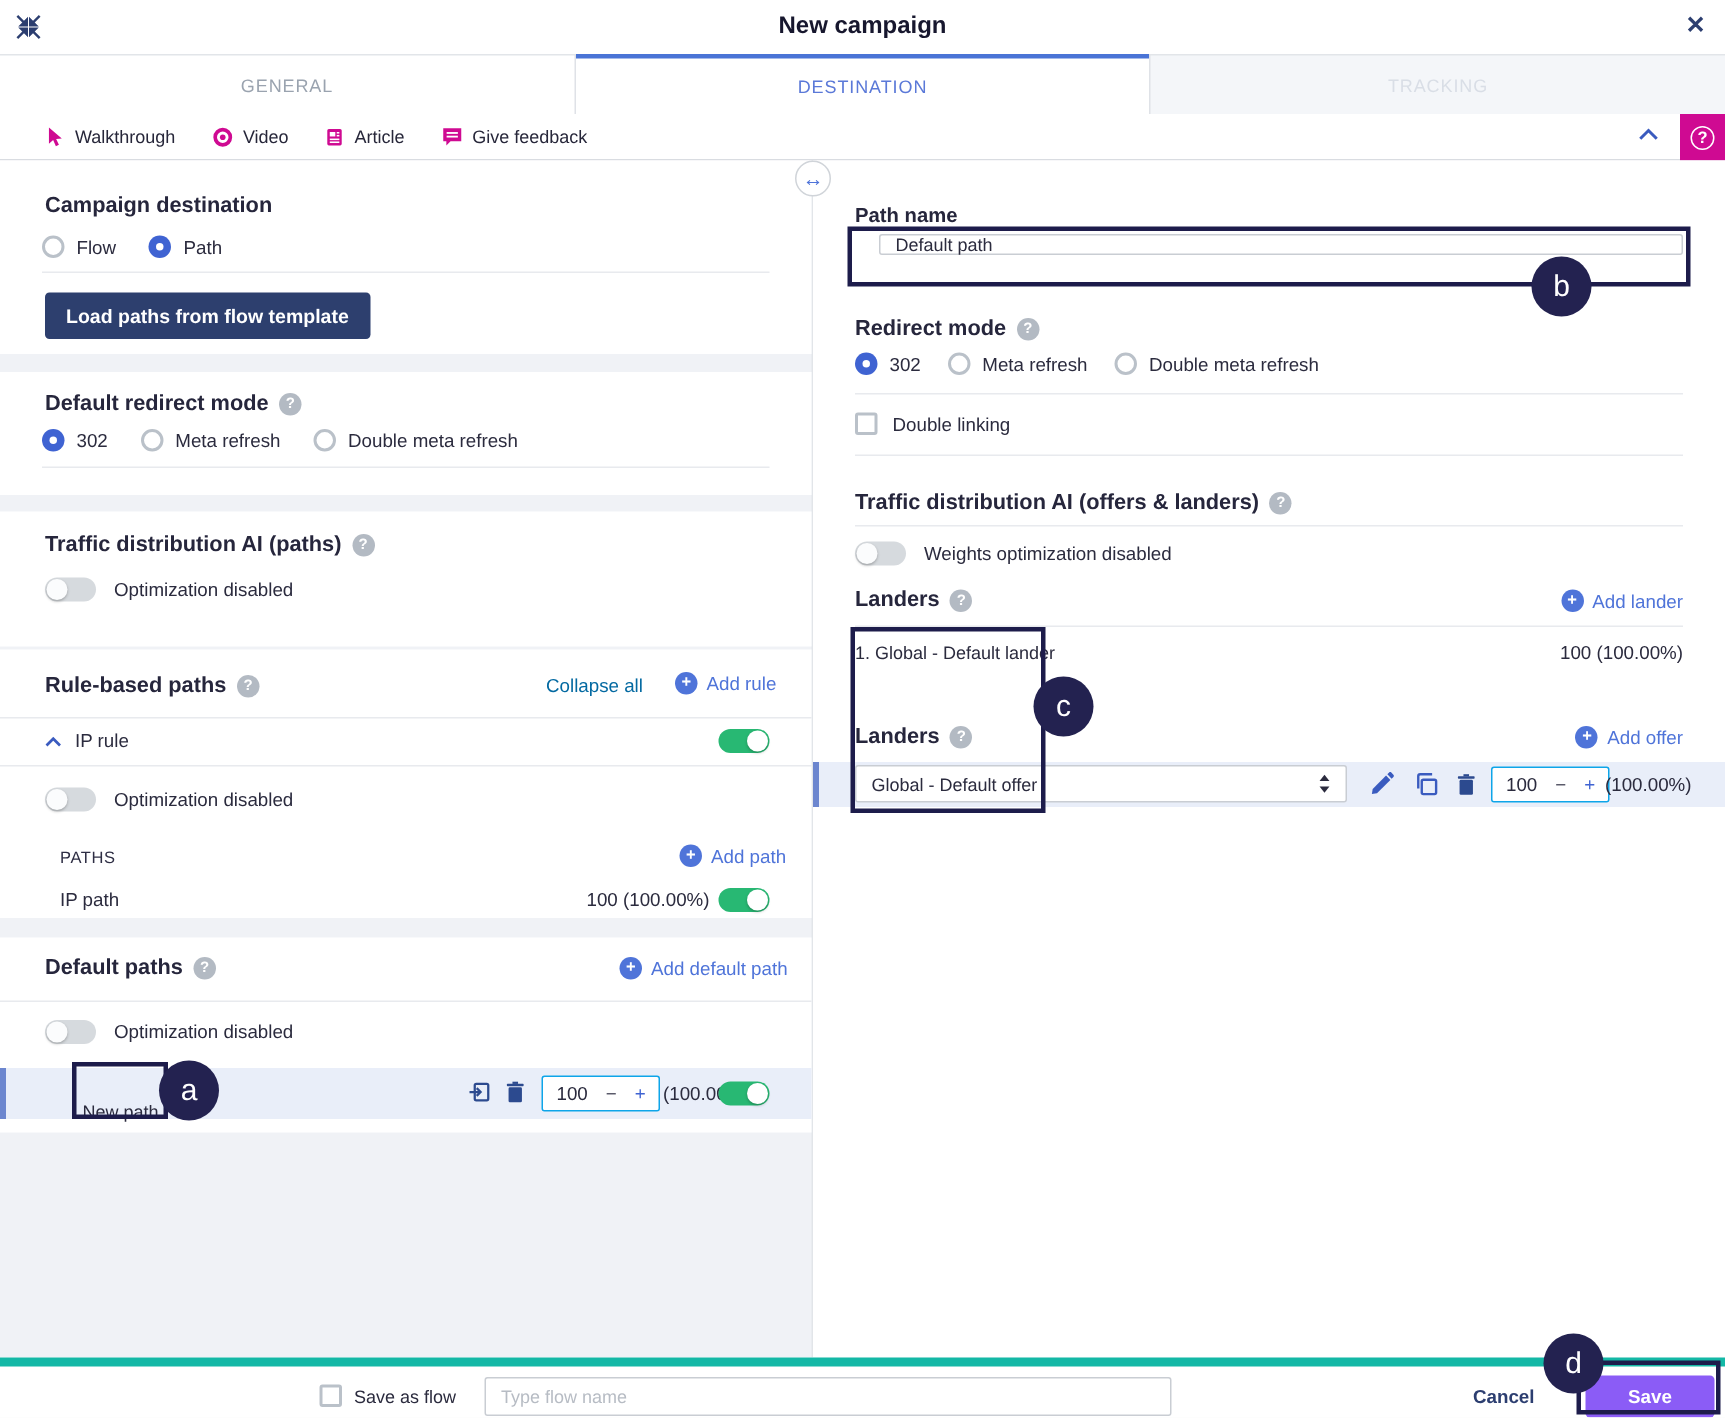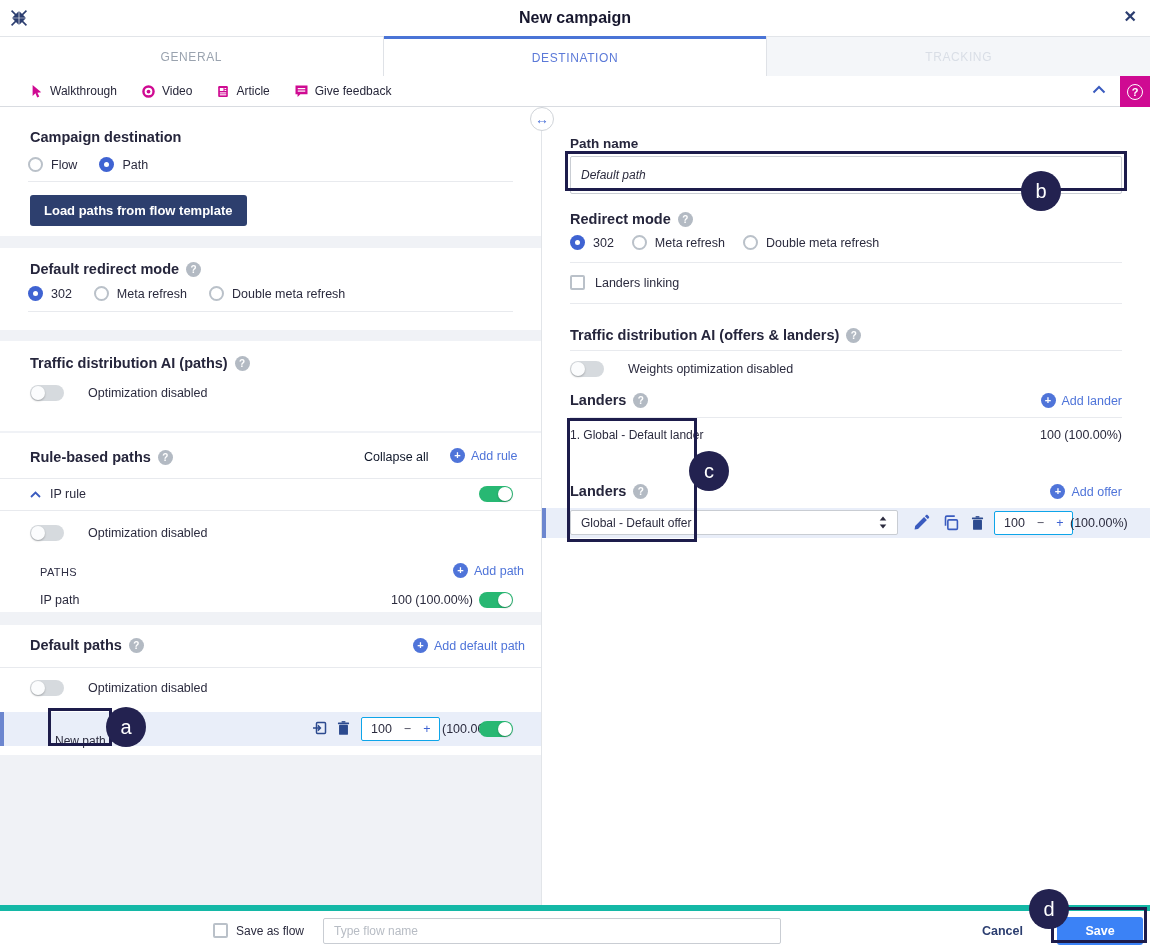--- a/index.html
+++ b/index.html
@@ -48,23 +48,23 @@
   .rdot { width:15px; height:15px; border-radius:50%; border:2px solid #bac1c9; background:#fff; flex:none; }
   .rdot.sel { border:none; background:#3f63d2; position:relative; }
   .rdot.sel::after { content:""; position:absolute; left:5px; top:5px; width:5px; height:5px; border-radius:50%; background:#fff; }
 
   .navy-btn { display:inline-block; background:#2d3f6e; color:#fff; font-size:13px; font-weight:700; padding:8px 14px; border-radius:3px; cursor:pointer; }
 
   .toggle { width:34px; height:16px; border-radius:9px; background:#d6dade; position:relative; flex:none; cursor:pointer; }
   .toggle::after { content:""; position:absolute; left:1px; top:1px; width:14px; height:14px; border-radius:50%; background:#fbfcfd; box-shadow:0 1px 2px rgba(0,0,0,.25); }
   .toggle.on { background:#28b873; }
   .toggle.on::after { left:auto; right:1px; background:#fff; }
-  .tog-row { display:flex; align-items:center; gap:24px; font-size:12.5px; color:#2b2b3e; }
-
-  .blue-link { font-size:12.5px; color:#0f172a; cursor:pointer; }
+  .tog-row { display:flex; align-items:center; gap:12px; font-size:12.5px; color:#2b2b3e; }
+
+  .blue-link { font-size:12.5px; color:#0369a1; cursor:pointer; }
   .add-link { display:flex; align-items:center; gap:6px; font-size:12.5px; color:#4f74d9; cursor:pointer; }
   .plus-ico { width:15px; height:15px; border-radius:50%; background:#4f74d9; color:#fff; font-size:11px; font-weight:700; display:inline-flex; align-items:center; justify-content:center; line-height:1; flex:none; }
 
   .stepper { display:inline-flex; align-items:center; height:24px; border:1px solid #0ea5e9; border-radius:2px; background:#fff; padding:0 9px; gap:12px; font-size:12.5px; color:#2b2b3e; }
   .stepper .minus { color:#4a4a5c; cursor:pointer; }
   .stepper .plus  { color:#3f63d2; cursor:pointer; }
 
   .hl-row { background:#e9eef9; position:relative; }
   .hl-row::before { content:""; position:absolute; left:0; top:0; bottom:0; width:4px; background:#6c86cf; }
 
@@ -73,21 +73,21 @@
   
   .right { position:absolute; left:542px; top:0; right:0; bottom:0; background:#fff; }
   .rp { position:absolute; }
   .input { border:1px solid #c9cdd3; border-radius:2px; background:#fff; font-size:12px; color:#2b2b3e; padding:0 10px; display:flex; align-items:center; }
   .select { border:1px solid #c9cdd3; border-radius:2px; background:#fff; font-size:12px; color:#2b2b3e; padding:0 10px; display:flex; align-items:center; justify-content:space-between; cursor:pointer; }
 
   
   .footer { position:absolute; left:0; right:0; bottom:0; height:40px; background:#fff; border-top:6px solid #14b8a6; }
   .chk { width:15px; height:15px; border:2px solid #bac1c9; border-radius:2px; background:#fff; flex:none; cursor:pointer; }
   .cancel { position:absolute; left:975px; top:0; width:55px; height:40px; line-height:40px; text-align:center; font-size:12.5px; font-weight:700; color:#2c3e70; cursor:pointer; }
-  .save { position:absolute; left:1057px; top:6px; width:86px; height:28px; background:#3b82f6; border-radius:3px; color:#fff; font-size:12.5px; font-weight:700; display:flex; align-items:center; justify-content:center; cursor:pointer; }
+  .save { position:absolute; left:1057px; top:6px; width:86px; height:28px; background:#8b5cf6; border-radius:3px; color:#fff; font-size:12.5px; font-weight:700; display:flex; align-items:center; justify-content:center; cursor:pointer; }
 
   
   .overlay { position:absolute; inset:0; z-index:30; pointer-events:none; }
   .ann-rect { position:absolute; border:3px solid #1d1c4b; }
   .ann-circle { position:absolute; width:40px; height:40px; border-radius:50%; background:#232250; color:#fff; font-size:20px; display:flex; align-items:center; justify-content:center; }
 
   .pct { font-size:12.5px; color:#2b2b3e; }
   .caps { font-size:11px; letter-spacing:.4px; color:#2e2e44; }
   .placeholder { color:#b7bcc4; }
 </style>
@@ -311,21 +311,21 @@
           <span class="plus">+</span>
         </div>
         <span class="pct" style="position:absolute;left:442px;top:10px;">(100.00%)</span>
         <span class="toggle on" style="position:absolute;right:28px;top:9px;"></span>
       </div>
     </div>
 
     <div class="right">
 
       <div class="rp" style="left:28px;top:29px;font-size:13.5px;font-weight:700;color:#26263c;">Path name</div>
-      <div class="rp input" style="left:28px;right:28px;top:49px;height:38px;font-style:italic;">
+      <div class="rp input" style="left:44px;right:28px;top:49px;height:14px;">
         <span>Default path</span>
       </div>
 
       <div class="rp h1" style="left:28px;top:104px;">
         <span>Redirect mode</span>
         <span class="help-ico">?</span>
       </div>
       <div class="rp radio-row" style="left:28px;top:128px;gap:18px;">
         <div class="radio">
           <span class="rdot sel"></span>
@@ -337,21 +337,21 @@
         </div>
         <div class="radio">
           <span class="rdot"></span>
           <span>Double meta refresh</span>
         </div>
       </div>
       <div class="rp rowline" style="left:28px;right:28px;top:155px;"></div>
 
       <div class="rp tog-row" style="left:28px;top:168px;gap:10px;">
         <span class="chk"></span>
-        <span style="font-size:12.5px;">Landers linking</span>
+        <span style="font-size:12.5px;">Double linking</span>
       </div>
       <div class="rp rowline" style="left:28px;right:28px;top:196px;"></div>
 
       <div class="rp h1" style="left:28px;top:220px;">
         <span>Traffic distribution AI (offers &amp; landers)</span>
         <span class="help-ico">?</span>
       </div>
       <div class="rp rowline" style="left:28px;right:28px;top:243px;"></div>
 
       <div class="rp tog-row" style="left:28px;top:254px;">

